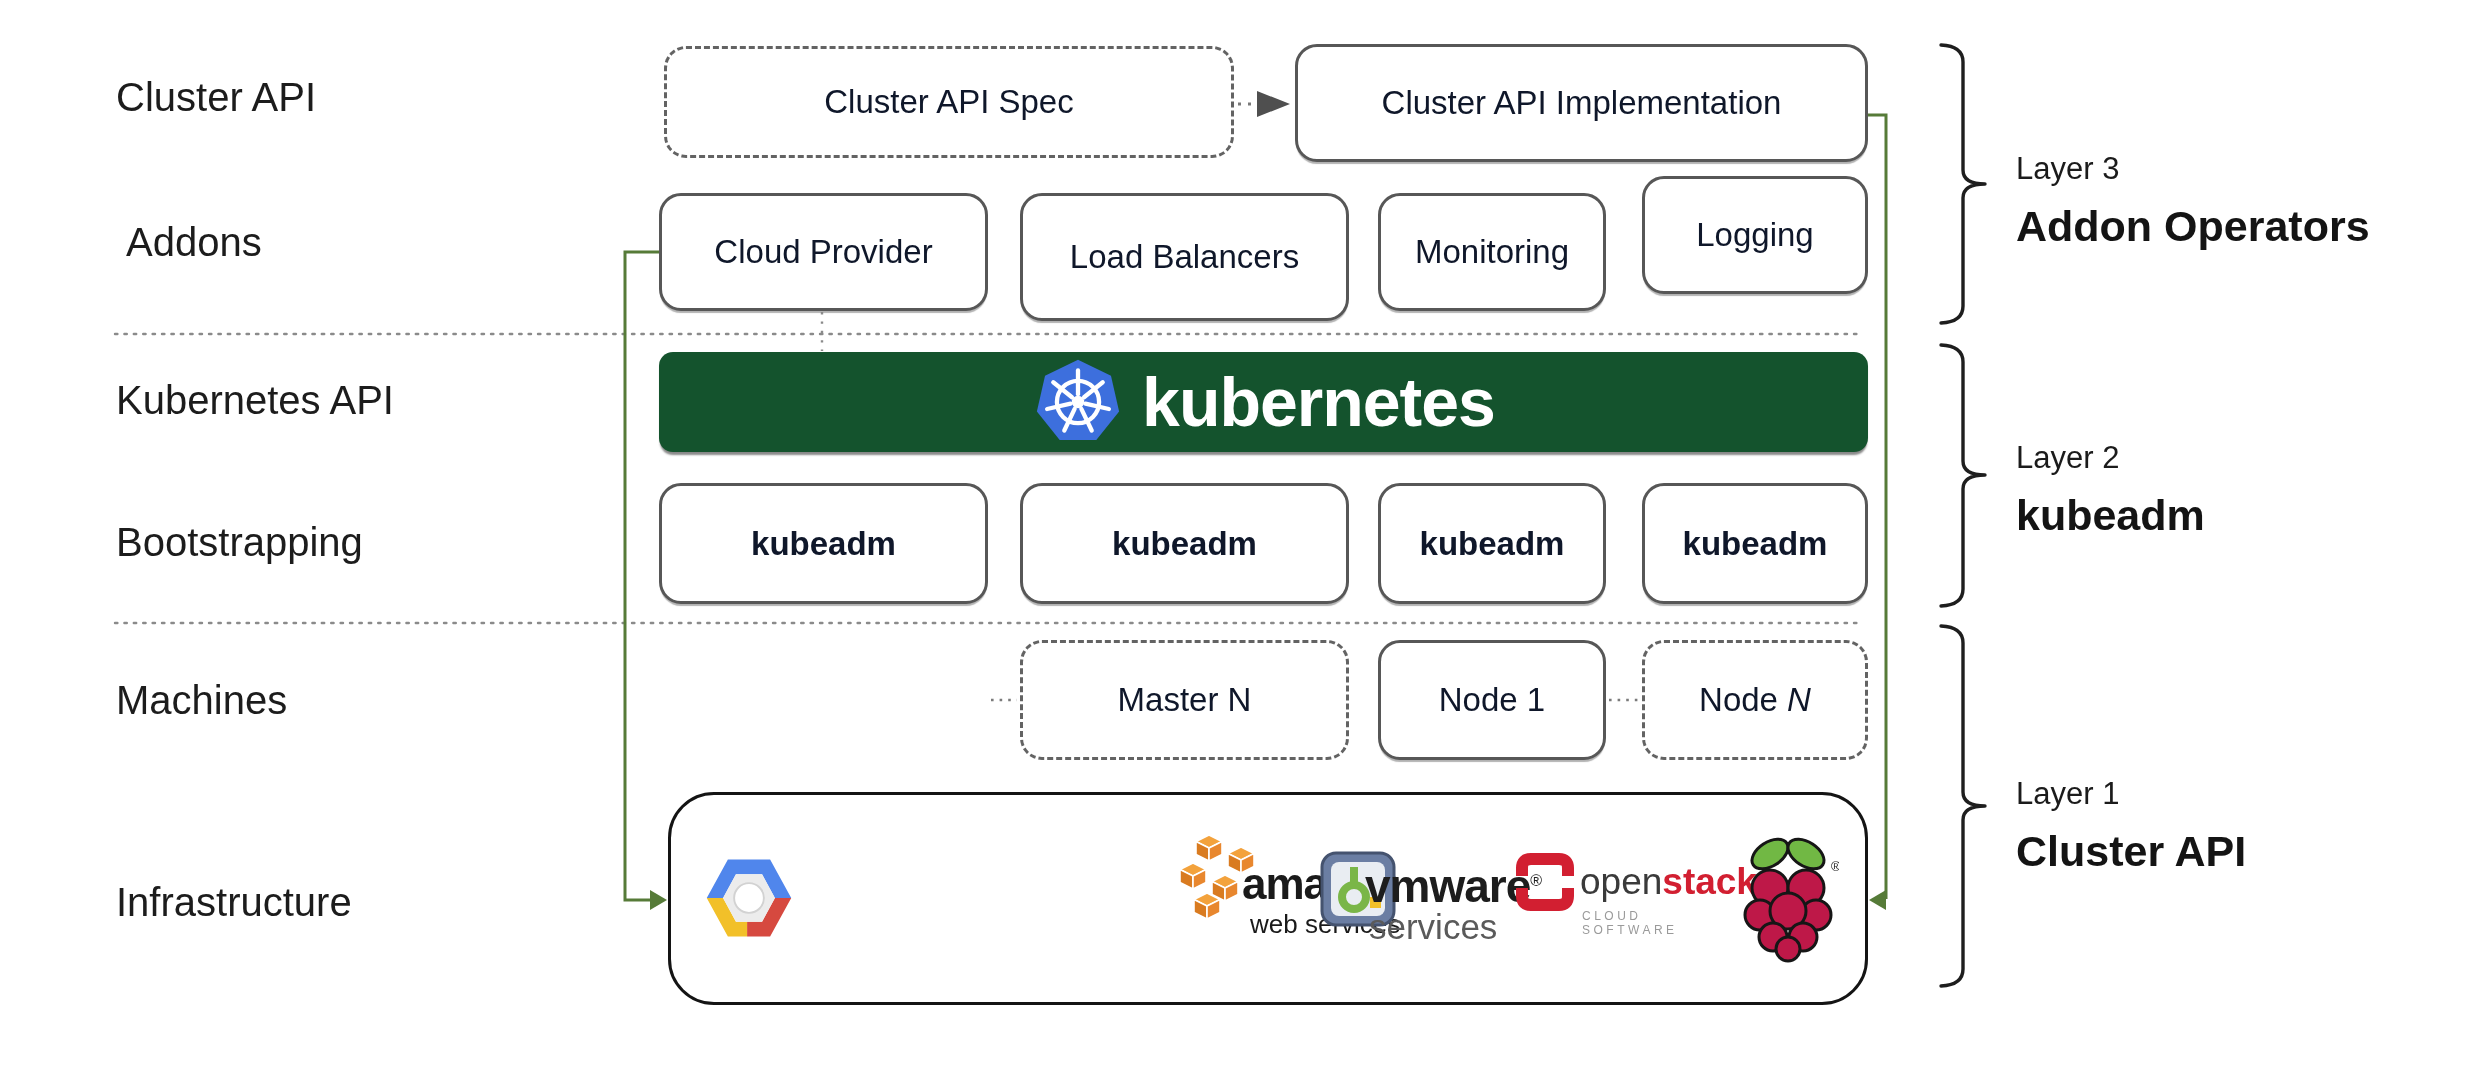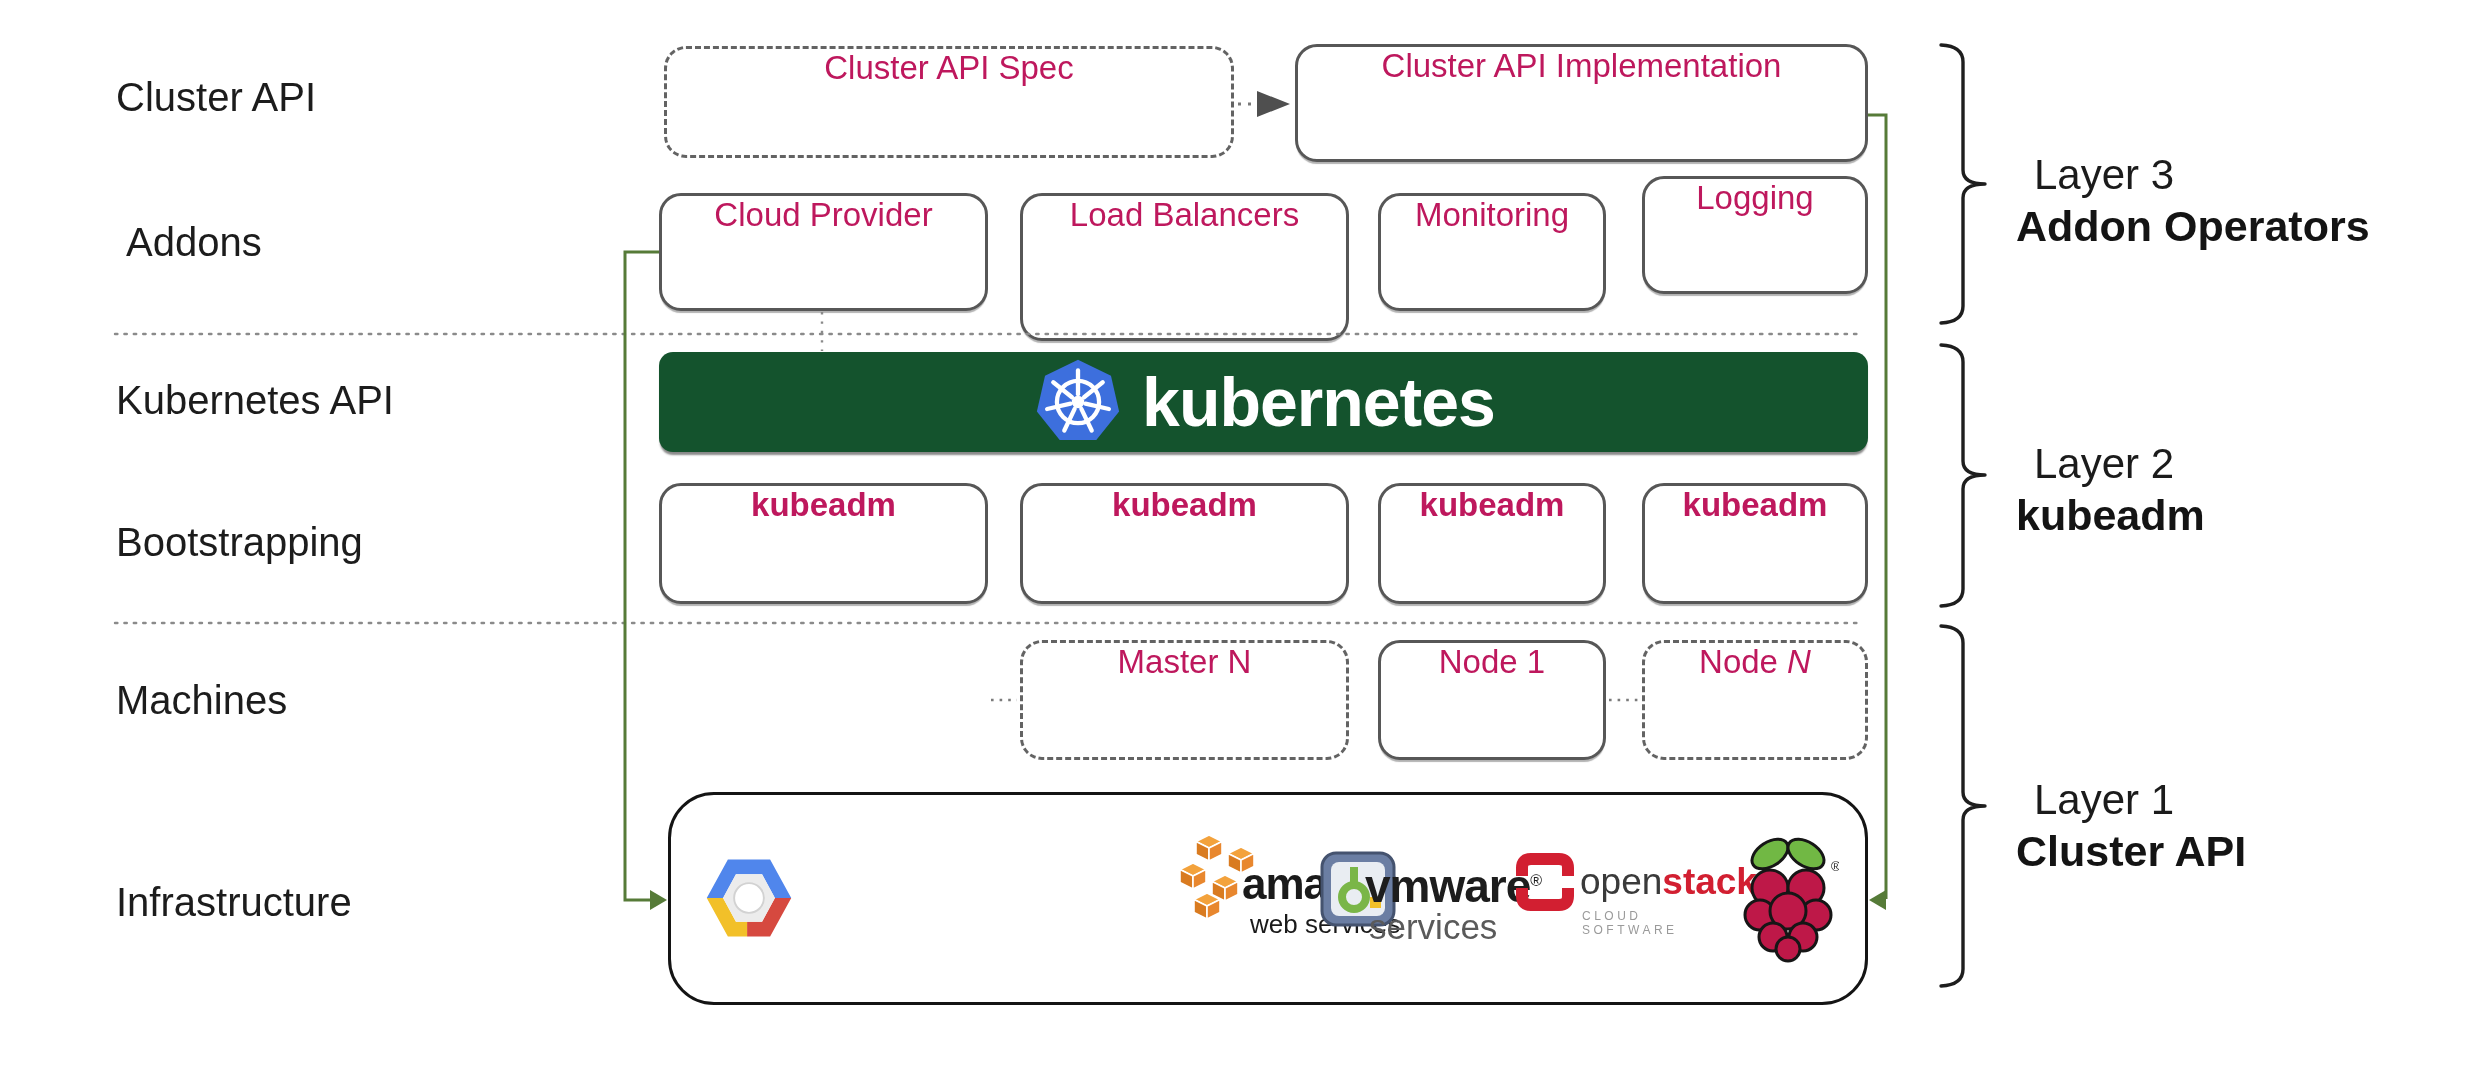--- a/index.html
+++ b/index.html
@@ -3,37 +3,37 @@
 <meta charset="utf-8">
 <style>
   * { margin:0; padding:0; box-sizing:border-box; }
   html,body { background:#ffffff; }
   body { font-family:"Liberation Sans", sans-serif; }
   #canvas { position:relative; width:2490px; height:1076px; background:#fff; overflow:hidden; }
 
   .rowlab { position:absolute; font-size:40px; line-height:1.1; color:#1c1c1c; white-space:nowrap; }
 
   .bx { position:absolute; background:#fff; border:3px solid #575757; border-radius:22px;
-        display:flex; align-items:flex-start; justify-content:center;
-        font-size:33px; color:#be185d; white-space:nowrap;
+        display:flex; align-items:center; justify-content:center;
+        font-size:33px; color:#0f172a; white-space:nowrap;
         box-shadow:0 3px 1px -1px rgba(0,0,0,0.30); }
   .bx.dashed { border:3px dashed #636363; box-shadow:none; }
   .bx .bold { font-weight:bold; }
   .italic { font-style:italic; }
 
   #k8s-banner { position:absolute; left:659px; top:352px; width:1209px; height:100px;
         background:#14532d; border-radius:14px; display:flex; align-items:center; justify-content:center;
         gap:18px; box-shadow:0 4px 2px -1px rgba(40,40,40,0.55); }
   #k8s-banner .k8s-word { font-size:68px; font-weight:bold; color:#ffffff; letter-spacing:-1px; }
 
   #infra-box { position:absolute; left:668px; top:792px; width:1200px; height:213px;
         background:#fff; border:3.5px solid #141414; border-radius:46px; }
   .logo { position:absolute; }
 
-  .lname  { position:absolute; left:2016px; font-size:42px; color:#1b1b1b; line-height:1.1; white-space:nowrap;margin-left:18px; }
+  .lname  { position:absolute; left:2016px; font-size:31px; color:#1b1b1b; line-height:1.1; white-space:nowrap; }
   .ltitle { position:absolute; left:2016px; font-size:43px; font-weight:bold; color:#141414; line-height:1.1; white-space:nowrap; }
 
   #overlay { position:absolute; left:0; top:0; width:2490px; height:1076px; pointer-events:none; }
 
   
   .azure-text { font-size:44px; color:#31A0DC; }
   .aws-amazon { position:absolute; left:66px; top:24px; font-size:44px; font-weight:bold; color:#1a1a1a; letter-spacing:-1px; }
   .aws-web { position:absolute; left:74px; top:74px; font-size:26px; color:#1a1a1a; }
   .vm-name { position:absolute; left:84px; top:8px; font-size:46px; font-weight:bold; color:#1d1d1d; letter-spacing:-1px; }
   .vm-mark { font-size:16px; vertical-align:super; font-weight:normal; }
@@ -59,21 +59,21 @@
   <div class="bx dashed" style="left:664px; top:46px; width:570px; height:112px;">
     <span>Cluster API Spec</span>
   </div>
   <div class="bx" style="left:1295px; top:44px; width:573px; height:118px;">
     <span>Cluster API Implementation</span>
   </div>
 
   <div class="bx" style="left:659px; top:193px; width:329px; height:118px;">
     <span>Cloud Provider</span>
   </div>
-  <div class="bx" style="left:1020px; top:193px; width:329px; height:148px;">
+  <div class="bx" style="left:1020px; top:193px; width:329px; height:128px;">
     <span>Load Balancers</span>
   </div>
   <div class="bx" style="left:1378px; top:193px; width:228px; height:118px;">
     <span>Monitoring</span>
   </div>
   <div class="bx" style="left:1642px; top:176px; width:226px; height:118px;">
     <span>Logging</span>
   </div>
 
   <div id="k8s-banner">

